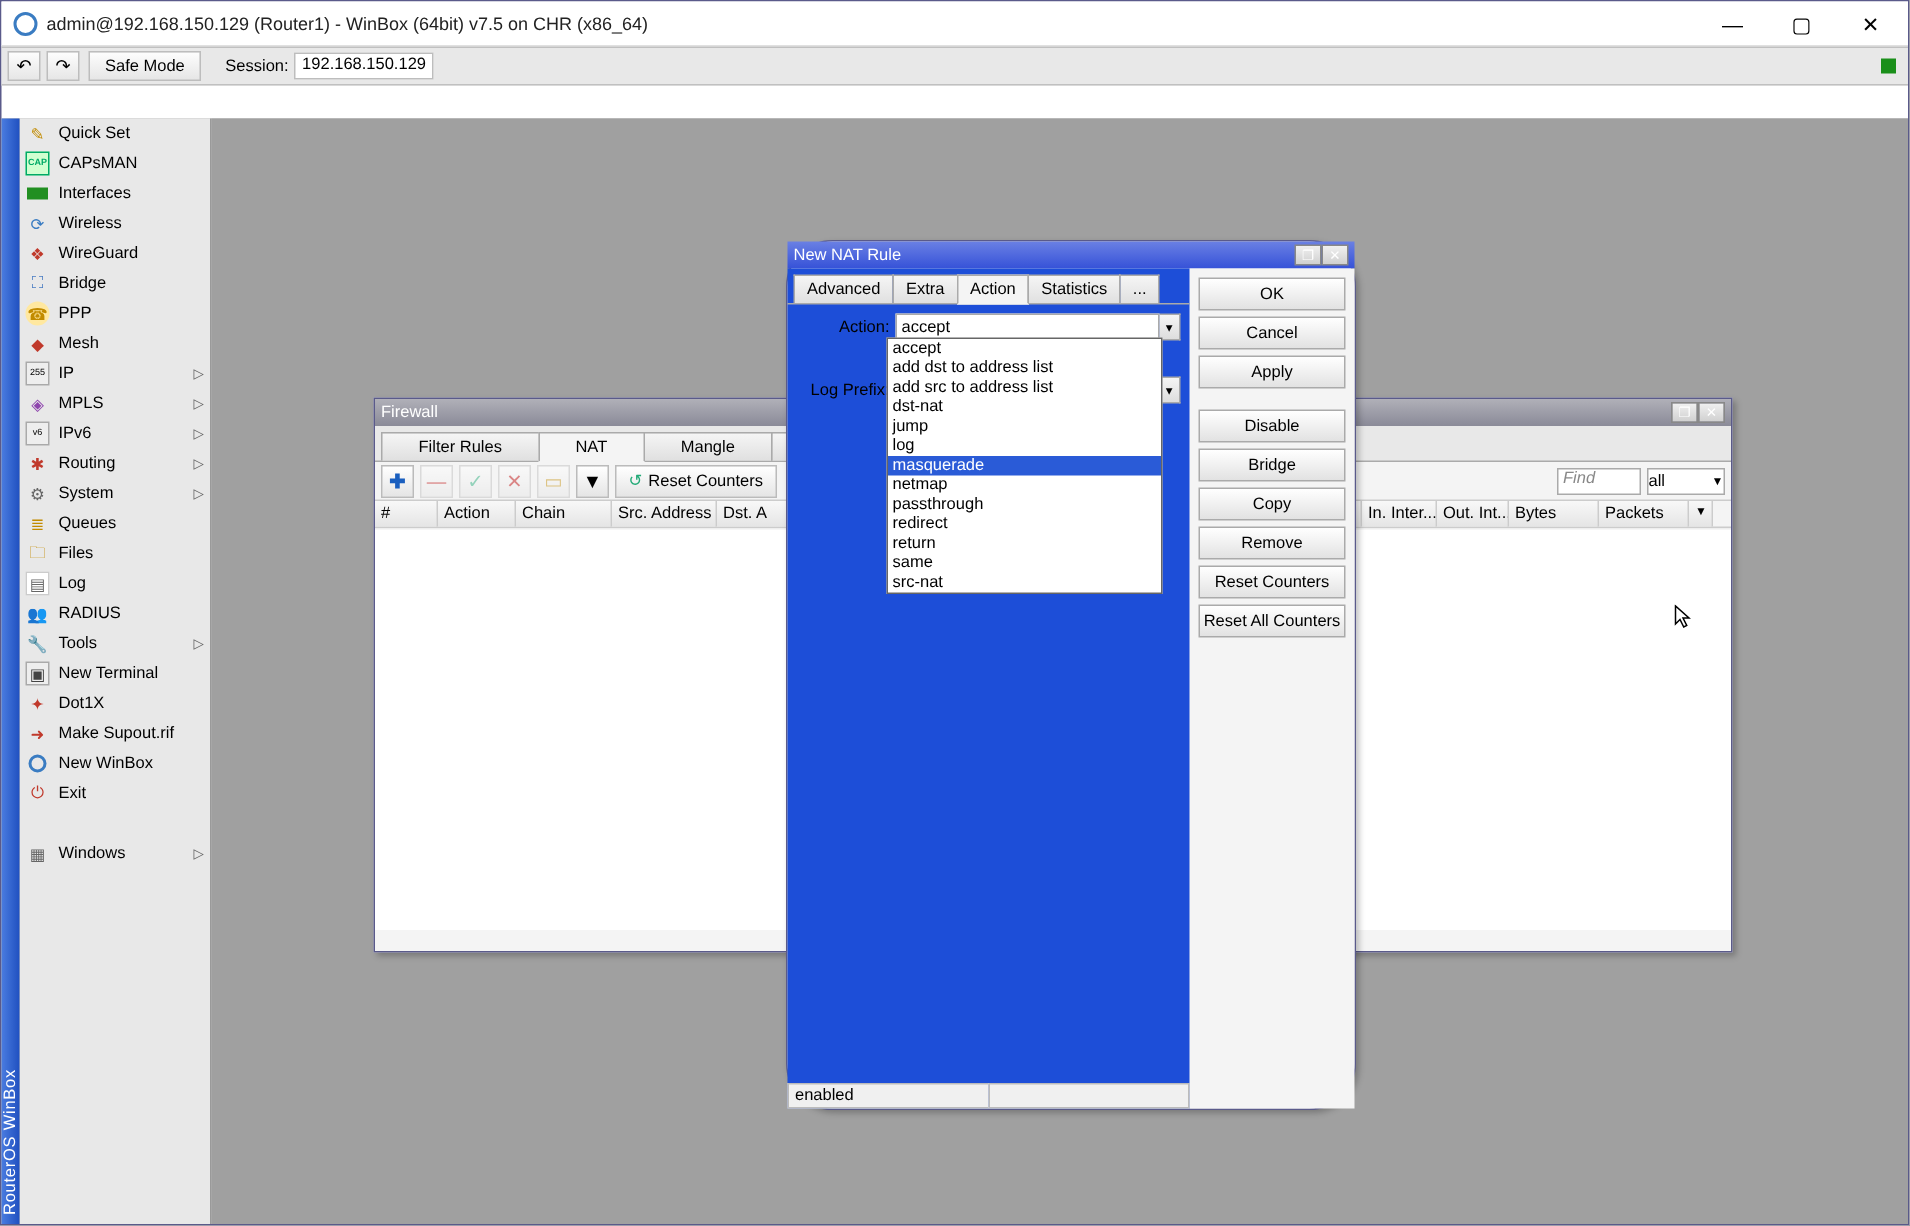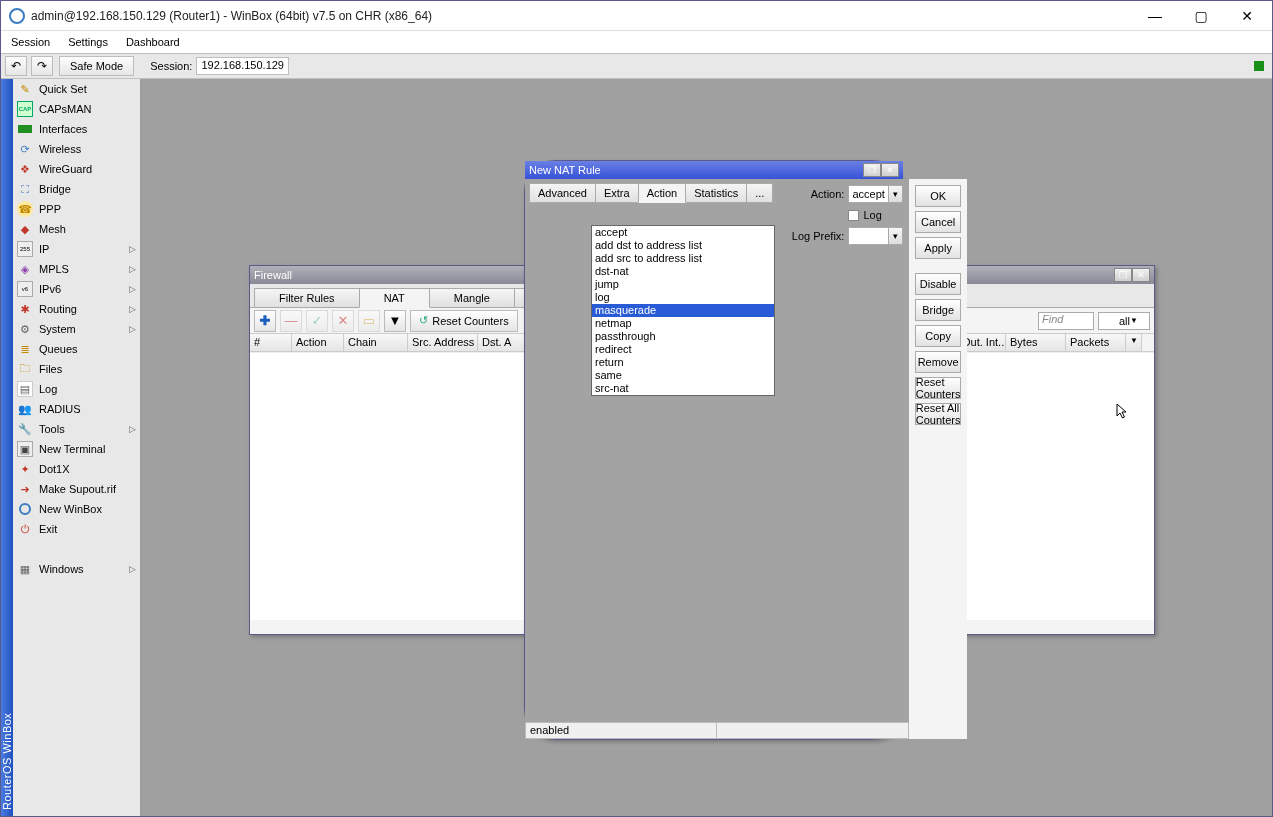--- a/index.html
+++ b/index.html
@@ -70,34 +70,34 @@
 .fw-tabs { height:24px; display:flex; align-items:flex-end; padding:2px 4px 0; gap:0; background:#e8e8e8; border-bottom:1px solid #aaa; }
 .fw-tab { padding:3px 24px; border:1px solid #aaa; border-bottom:none; background:linear-gradient(#f5f5f5,#e0e0e0); margin-right:-1px; position:relative; }
 .fw-tab.active { background:#f4f4f4; z-index:2; border-bottom:1px solid #f4f4f4; margin-bottom:-1px; font-weight:normal; }
 
 .fw-toolbar { height:26px; display:flex; align-items:center; padding:2px 4px; gap:4px; border-bottom:1px solid #ccc; }
 .fw-tbtn { width:22px; height:22px; border:1px solid #bbb; background:linear-gradient(#fff,#e5e5e5); display:flex; align-items:center; justify-content:center; font-size:13px; }
 .fw-tbtn.disabled { opacity:0.45; }
 .fw-bigbtn { height:22px; padding:0 8px; border:1px solid #bbb; background:linear-gradient(#fff,#e5e5e5); display:flex; align-items:center; gap:4px; }
 .find-box { margin-left:auto; display:flex; align-items:center; gap:4px; }
 .find-input { width:56px; height:18px; border:1px solid #aaa; background:#fff; padding:0 3px; font-style:italic; color:#888; }
-.find-select { width:52px; height:18px; border:1px solid #aaa; background:#fff; display:flex; align-items:center; justify-content:space-between; padding:0 20px; }
+.find-select { width:52px; height:18px; border:1px solid #aaa; background:#fff; display:flex; align-items:center; justify-content:space-between; padding:0 0; }
 
 .fw-grid { position:relative; }
 .fw-head { display:flex; height:18px; border-bottom:1px solid #ccc; }
 .fw-col { border-right:1px solid #ccc; padding:2px 4px; background:linear-gradient(#f8f8f8,#e5e5e5); overflow:hidden; white-space:nowrap; }
 .fw-body { height:268px; background:#fff; border-top:1px solid #eee; }
 
 .fw-status { position:absolute; left:0; right:0; bottom:0; height:17px; border-top:1px solid #bbb; padding:1px 6px; background:#f0f0f0; }
 
 
 .nat-win { left:383px; top:81px; width:380px; height:580px; z-index:10;border-radius:31px; }
 .nat-win .child-titlebar { background:linear-gradient(#6a80e4,#3652d8); }
 .nat-body { display:flex; height:calc(100% - 18px); }
-.nat-left { flex:1; background:#a3a3a3; padding:0; display:flex; flex-direction:row; position:relative; }
+.nat-left { flex:1; background:#1d4ed8; padding:0; display:flex; flex-direction:column; position:relative; }
 .nat-right { width:110px; background:#f4f4f4; padding:6px; display:flex; flex-direction:column; gap:4px; }
 .nat-rbtn { height:22px; border:1px solid #aaa; background:linear-gradient(#fff,#e2e2e2); display:flex; align-items:center; justify-content:center; }
 
 .nat-tabs { height:24px; display:flex; align-items:flex-end; padding:2px 4px 0 4px; border-bottom:1px solid #aaa; }
 .nat-tab { padding:3px 8px; border:1px solid #aaa; border-bottom:none; background:linear-gradient(#f5f5f5,#e0e0e0); margin-right:-1px; }
 .nat-tab.active { background:#f4f4f4; margin-bottom:-1px; border-bottom:1px solid #f4f4f4; }
 
 .nat-form { padding:6px 6px; }
 .form-row { display:flex; align-items:center; margin-bottom:4px; }
 .form-label { width:62px; text-align:right; margin-right:4px; }
@@ -126,25 +126,20 @@
   <div class="titlebar">
     <div class="app-icon"></div>
     <div class="title-text">admin@192.168.150.129 (Router1) - WinBox (64bit) v7.5 on CHR (x86_64)</div>
     <div class="win-btns">
       <div class="win-btn">—</div>
       <div class="win-btn">▢</div>
       <div class="win-btn win-close">✕</div>
     </div>
   </div>
 
-  <div class="menubar">
-    <span>Session</span>
-    <span>Settings</span>
-    <span>Dashboard</span>
-  </div>
 
   <div class="toolbar">
     <div class="tool-btn">↶</div>
     <div class="tool-btn">↷</div>
     <div class="safe-mode">Safe Mode</div>
     <span class="session-label">Session:</span>
     <span class="session-val">192.168.150.129</span>
     <div class="status-sq"></div>
   </div>
 

